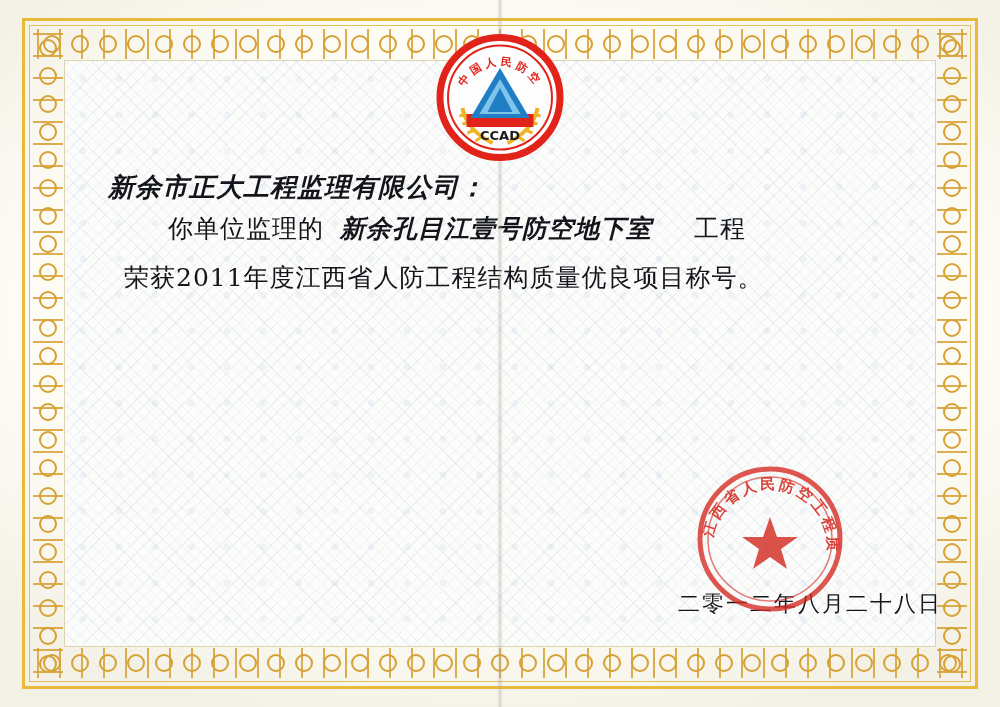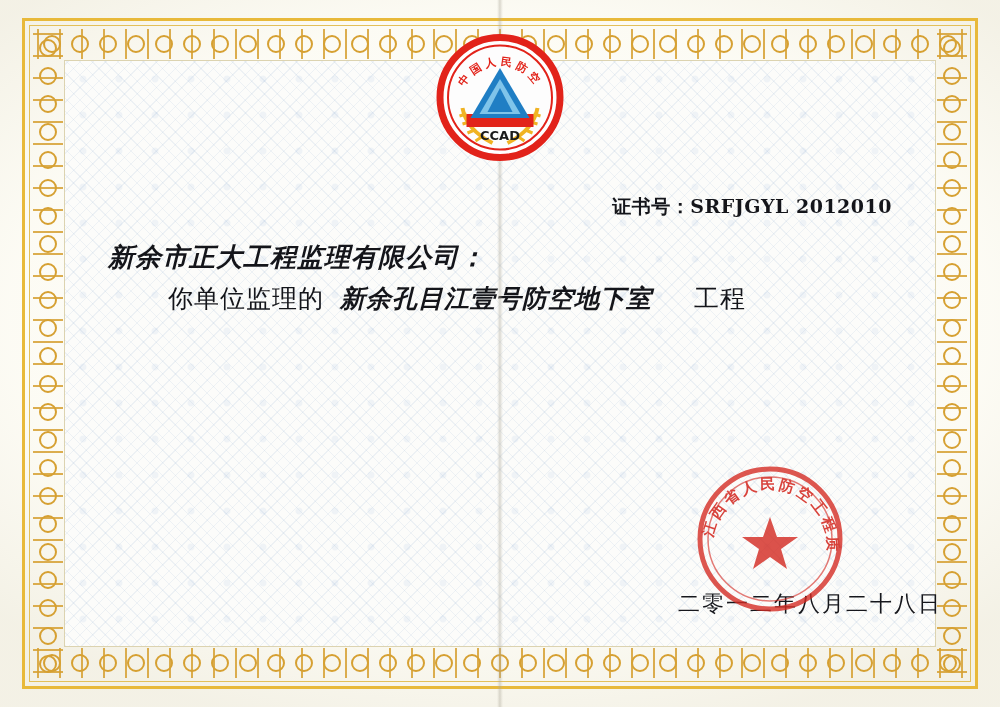--- a/index.html
+++ b/index.html
@@ -384,28 +384,28 @@
       <polygon points="67.5,58 80,82 55,82" fill="#1f7ec4"></polygon>
       <text x="67.5" y="110" text-anchor="middle" font-family="DejaVu Sans, sans-serif" font-size="13" font-weight="bold" fill="#1a1a1a">CCAD</text>
     </svg>
   </div>
 
   <div class="fold"></div>
 
   <div class="content">
 
 
-    <div class="cert-number">证书号：SRFJGYL 2012010</div>
 
     <div class="addressee">新余市正大工程监理有限公司：</div>
 
     <div class="body-line indent">
       <span>你单位监理的</span><span class="fill">新余孔目江壹号防空地下室</span><span class="sep"></span><span>工程</span>
     </div>
 
+    <div class="body-line">荣获2011年度江西省人防工程结构质量优良项目称号。</div>
 
   </div>
 
   <div class="seal">
     <svg viewBox="0 0 160 160" width="160" height="160">
       <circle cx="80" cy="80" r="70" fill="none" stroke="#d42a22" stroke-width="5" opacity="0.9"></circle>
       <circle cx="80" cy="80" r="62" fill="none" stroke="#d42a22" stroke-width="1.5" opacity="0.7"></circle>
       <path id="sealarc" d="M 22 88 A 58 58 0 0 1 138 88" fill="none"></path>
       <text font-family="DejaVu Serif, serif" font-size="15" fill="#d42a22" font-weight="bold" letter-spacing="3">
         <textPath href="#sealarc" startOffset="5%">江西省人民防空工程质量监督站</textPath>

